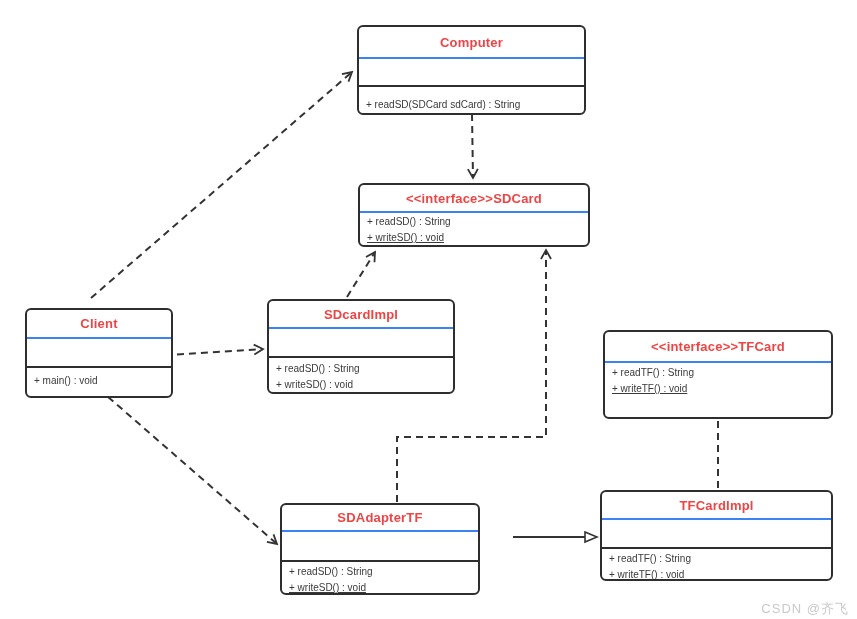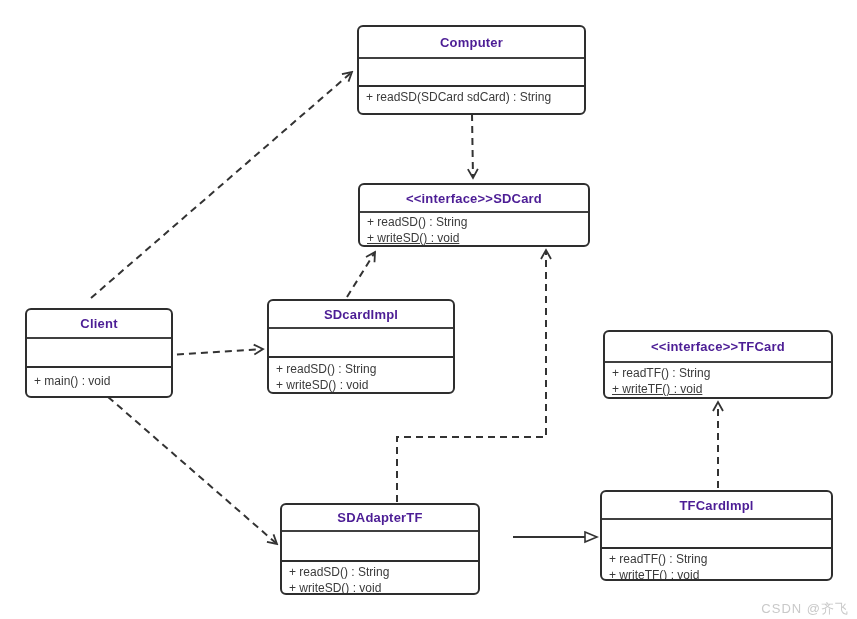--- a/index.html
+++ b/index.html
@@ -16,33 +16,33 @@
     background:#ffffff;
     border:2px solid #2e2e2e;
     border-radius:6px;
     box-sizing:border-box;
     display:flex;
     flex-direction:column;
   }
   .cls-title{
     flex:0 0 auto;
     display:flex;align-items:center;justify-content:center;
-    font-size:13px;font-weight:bold;color:#4c1d95;
-    border-bottom:2px solid #404040;
+    font-size:13px;font-weight:bold;color:#ef4444;
+    border-bottom:2px solid #3b82f6;
     letter-spacing:.2px;
   }
   .cls-attrs{
     flex:0 0 auto;
     border-bottom:2px solid #2e2e2e;
   }
   .cls-methods{
     flex:1 1 auto;
-    font-size:12px;color:#3a3a3a;
+    font-size:10px;color:#3a3a3a;
     line-height:16px;
-    padding:2px 4px 0 7px;
+    padding:10px 4px 0 7px;
     white-space:nowrap;
     overflow:hidden;
   }
   .m{display:block;}
   .u{text-decoration:underline;}
   #watermark{
     position:absolute;
     right:8px;bottom:1px;
     font-size:13px;
     color:#c9c9c9;
@@ -100,21 +100,21 @@
 
   <div class="cls" style="left:267px;top:299px;width:188px;height:95px;">
     <div class="cls-title" style="height:26px;">SDcardImpl</div>
     <div class="cls-attrs" style="height:27px;"></div>
     <div class="cls-methods" style="padding-top:3px;">
       <span class="m">+ readSD() : String</span>
       <span class="m">+ writeSD() : void</span>
     </div>
   </div>
 
-  <div class="cls" style="left:603px;top:330px;width:230px;height:69px;justify-content:center;">
+  <div class="cls" style="left:603px;top:330px;width:230px;height:89px;justify-content:center;">
     <div class="cls-title" style="height:29px;">&lt;&lt;interface&gt;&gt;TFCard</div>
     <div class="cls-methods" style="padding-top:2px;">
       <span class="m">+ readTF() : String</span>
       <span class="m u">+ writeTF() : void</span>
     </div>
   </div>
 
   <div class="cls" style="left:280px;top:503px;width:200px;height:92px;">
     <div class="cls-title" style="height:25px;">SDAdapterTF</div>
     <div class="cls-attrs" style="height:28px;"></div>

